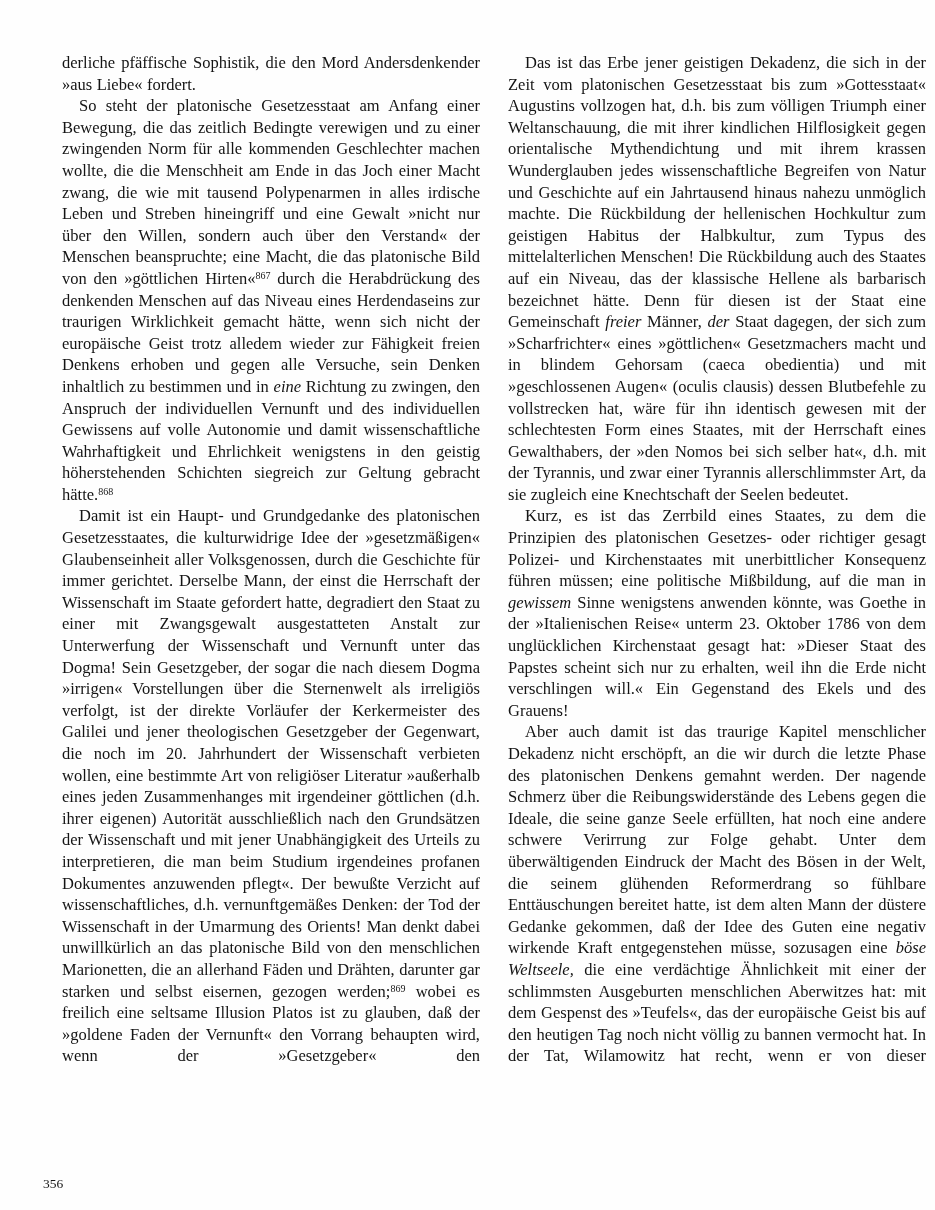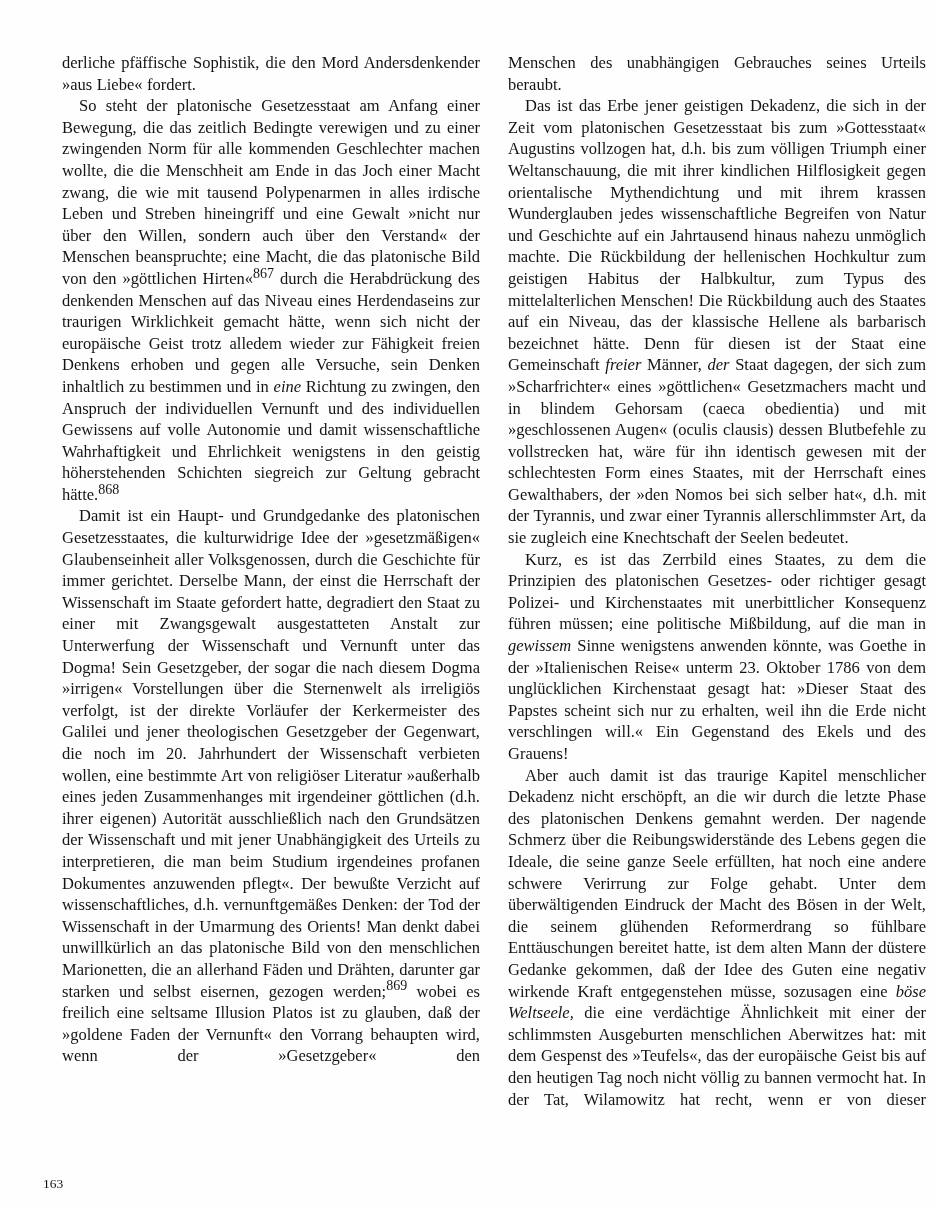--- a/index.html
+++ b/index.html
@@ -40,21 +40,21 @@
   p.para.indent {
     text-indent: 17px;
   }
   
   p.para.cont {
     text-align-last: justify;
   }
   em {
   }
   sup.fnref {
-    font-size: 14px;
+    font-size: 10px;
     line-height: 0;
     vertical-align: baseline;
     position: relative;
     top: -0.45em;
   }
   .page-number {
     position: absolute;
     left: 43px;
     top: 1176px;
     font-size: 13.5px;
@@ -66,20 +66,19 @@
 <body>
 
 <div class="page">
   <div class="text-area">
     <div class="column" id="left-column">
         <p class="para"><span>derliche pfäffische Sophistik, die den Mord Andersdenkender »aus Liebe« fordert.</span></p>
         <p class="para indent"><span>So steht der platonische Gesetzesstaat am Anfang einer Bewegung, die das zeitlich Bedingte verewigen und zu einer zwingenden Norm für alle kommenden Geschlechter machen wollte, die die Menschheit am Ende in das Joch einer Macht zwang, die wie mit tausend Polypenarmen in alles irdische Leben und Streben hineingriff und eine Gewalt »nicht nur über den Willen, sondern auch über den Verstand« der Menschen beanspruchte; eine Macht, die das platonische Bild von den »göttlichen Hirten«</span><sup class="fnref">867</sup><span> durch die Herabdrückung des denkenden Menschen auf das Niveau eines Herdendaseins zur traurigen Wirklichkeit gemacht hätte, wenn sich nicht der europäische Geist trotz alledem wieder zur Fähigkeit freien Denkens erhoben und gegen alle Versuche, sein Denken inhaltlich zu bestimmen und in </span><em>eine</em><span> Richtung zu zwingen, den Anspruch der individuellen Vernunft und des individuellen Gewissens auf volle Autonomie und damit wissenschaftliche Wahrhaftigkeit und Ehrlichkeit wenigstens in den geistig höherstehenden Schichten siegreich zur Geltung gebracht hätte.</span><sup class="fnref">868</sup></p>
         <p class="para indent cont"><span>Damit ist ein Haupt- und Grundgedanke des platonischen Gesetzesstaates, die kulturwidrige Idee der »gesetzmäßigen« Glaubenseinheit aller Volksgenossen, durch die Geschichte für immer gerichtet. Derselbe Mann, der einst die Herrschaft der Wissenschaft im Staate gefordert hatte, degradiert den Staat zu einer mit Zwangsgewalt ausgestatteten Anstalt zur Unterwerfung der Wissenschaft und Vernunft unter das Dogma! Sein Gesetzgeber, der sogar die nach diesem Dogma »irrigen« Vorstellungen über die Sternenwelt als irreligiös verfolgt, ist der direkte Vorläufer der Kerkermeister des Galilei und jener theologischen Gesetzgeber der Gegenwart, die noch im 20. Jahrhundert der Wissenschaft verbieten wollen, eine bestimmte Art von religiöser Literatur »außerhalb eines jeden Zusammenhanges mit irgendeiner göttlichen (d.h. ihrer eigenen) Autorität ausschließlich nach den Grundsätzen der Wissenschaft und mit jener Unabhängigkeit des Urteils zu interpretieren, die man beim Studium irgendeines profanen Dokumentes anzuwenden pflegt«. Der bewußte Verzicht auf wissenschaftliches, d.h. vernunftgemäßes Denken: der Tod der Wissenschaft in der Umarmung des Orients! Man denkt dabei unwillkürlich an das platonische Bild von den menschlichen Marionetten, die an allerhand Fäden und Drähten, darunter gar starken und selbst eisernen, gezogen werden;</span><sup class="fnref">869</sup><span> wobei es freilich eine seltsame Illusion Platos ist zu glauben, daß der »goldene Faden der Vernunft« den Vorrang behaupten wird, wenn der »Gesetzgeber« den</span></p>
       </div>
     <div class="column" id="right-column">
-        <p class="para"><span>Menschen des unabhängigen Gebrauches seines Urteils beraubt.</span></p>
         <p class="para indent"><span>Das ist das Erbe jener geistigen Dekadenz, die sich in der Zeit vom platonischen Gesetzesstaat bis zum »Gottesstaat« Augustins vollzogen hat, d.h. bis zum völligen Triumph einer Weltanschauung, die mit ihrer kindlichen Hilflosigkeit gegen orientalische Mythendichtung und mit ihrem krassen Wunderglauben jedes wissenschaftliche Begreifen von Natur und Geschichte auf ein Jahrtausend hinaus nahezu unmöglich machte. Die Rückbildung der hellenischen Hochkultur zum geistigen Habitus der Halbkultur, zum Typus des mittelalterlichen Menschen! Die Rückbildung auch des Staates auf ein Niveau, das der klassische Hellene als barbarisch bezeichnet hätte. Denn für diesen ist der Staat eine Gemeinschaft </span><em>freier</em><span> Männer, </span><em>der</em><span> Staat dagegen, der sich zum »Scharfrichter« eines »göttlichen« Gesetzmachers macht und in blindem Gehorsam (caeca obedientia) und mit »geschlossenen Augen« (oculis clausis) dessen Blutbefehle zu vollstrecken hat, wäre für ihn identisch gewesen mit der schlechtesten Form eines Staates, mit der Herrschaft eines Gewalthabers, der »den Nomos bei sich selber hat«, d.h. mit der Tyrannis, und zwar einer Tyrannis allerschlimmster Art, da sie zugleich eine Knechtschaft der Seelen bedeutet.</span></p>
         <p class="para indent"><span>Kurz, es ist das Zerrbild eines Staates, zu dem die Prinzipien des platonischen Gesetzes- oder richtiger gesagt Polizei- und Kirchenstaates mit unerbittlicher Konsequenz führen müssen; eine politische Mißbildung, auf die man in </span><em>gewissem</em><span> Sinne wenigstens anwenden könnte, was Goethe in der »Italienischen Reise« unterm 23. Oktober 1786 von dem unglücklichen Kirchenstaat gesagt hat: »Dieser Staat des Papstes scheint sich nur zu erhalten, weil ihn die Erde nicht verschlingen will.« Ein Gegenstand des Ekels und des Grauens!</span></p>
         <p class="para indent cont"><span>Aber auch damit ist das traurige Kapitel menschlicher Dekadenz nicht erschöpft, an die wir durch die letzte Phase des platonischen Denkens gemahnt werden. Der nagende Schmerz über die Reibungswiderstände des Lebens gegen die Ideale, die seine ganze Seele erfüllten, hat noch eine andere schwere Verirrung zur Folge gehabt. Unter dem überwältigenden Eindruck der Macht des Bösen in der Welt, die seinem glühenden Reformerdrang so fühlbare Enttäuschungen bereitet hatte, ist dem alten Mann der düstere Gedanke gekommen, daß der Idee des Guten eine negativ wirkende Kraft entgegenstehen müsse, sozusagen eine </span><em>böse Weltseele,</em><span> die eine verdächtige Ähnlichkeit mit einer der schlimmsten Ausgeburten menschlichen Aberwitzes hat: mit dem Gespenst des »Teufels«, das der europäische Geist bis auf den heutigen Tag noch nicht völlig zu bannen vermocht hat. In der Tat, Wilamowitz hat recht, wenn er von dieser</span></p>
       </div>
   </div>
-  <div class="page-number">163</div>
+  <div class="page-number">356</div>
 </div>
 
 </body></html>

